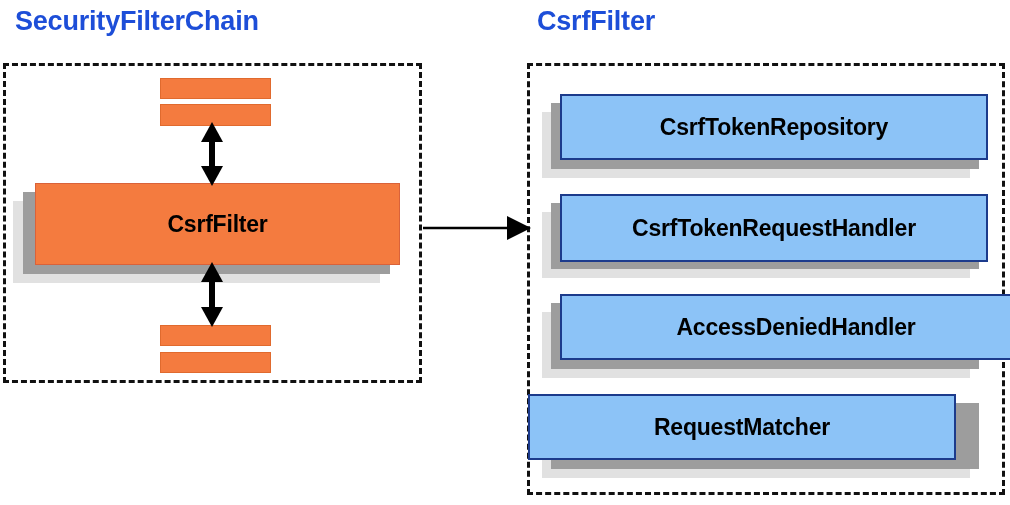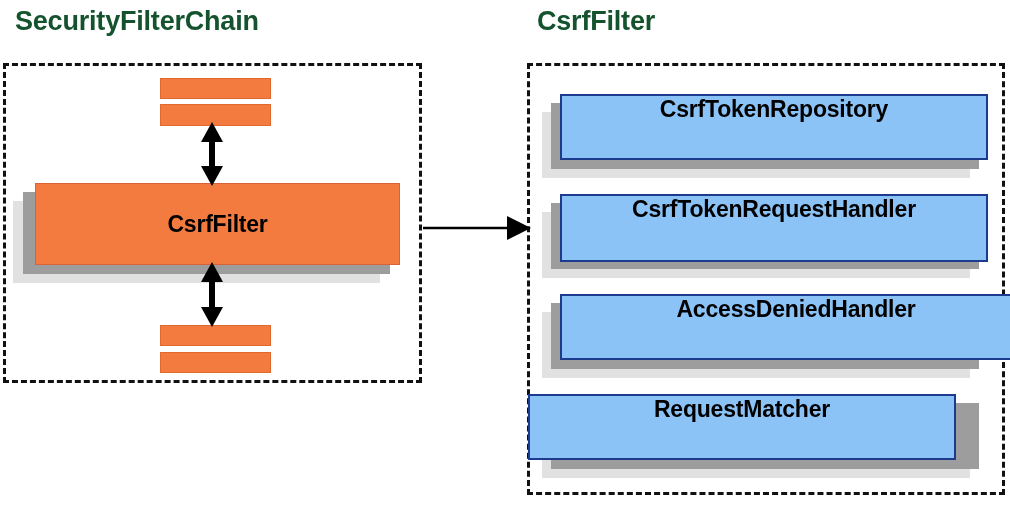--- a/index.html
+++ b/index.html
@@ -21,21 +21,21 @@
     left: 0; top: 0;
     width: 1010px;
     height: 505px;
   }
 
   
   .panel-title {
     position: absolute;
     font-size: 27px;
     font-weight: bold;
-    color: #14532d;
+    color: #1d4ed8;
     letter-spacing: -0.2px;
     white-space: nowrap;
     line-height: 1;
   }
   #title-left  { left: 15px;  top: 8px; }
   #title-right { left: 537px; top: 8px; }
 
   
   .dashed-box {
     position: absolute;
@@ -72,21 +72,21 @@
     white-space: nowrap;
   }
 
   
   .blue-block {
     position: absolute;
     background: #8CC3F7;
     border: 2px solid #1C3B8C;
     box-sizing: border-box;
     display: flex;
-    align-items: flex-start;
+    align-items: center;
     justify-content: center;
     z-index: 3;
   }
   .blue-block-label {
     font-size: 23px;
     font-weight: bold;
     color: #000000;
     letter-spacing: -0.2px;
     white-space: nowrap;
   }

